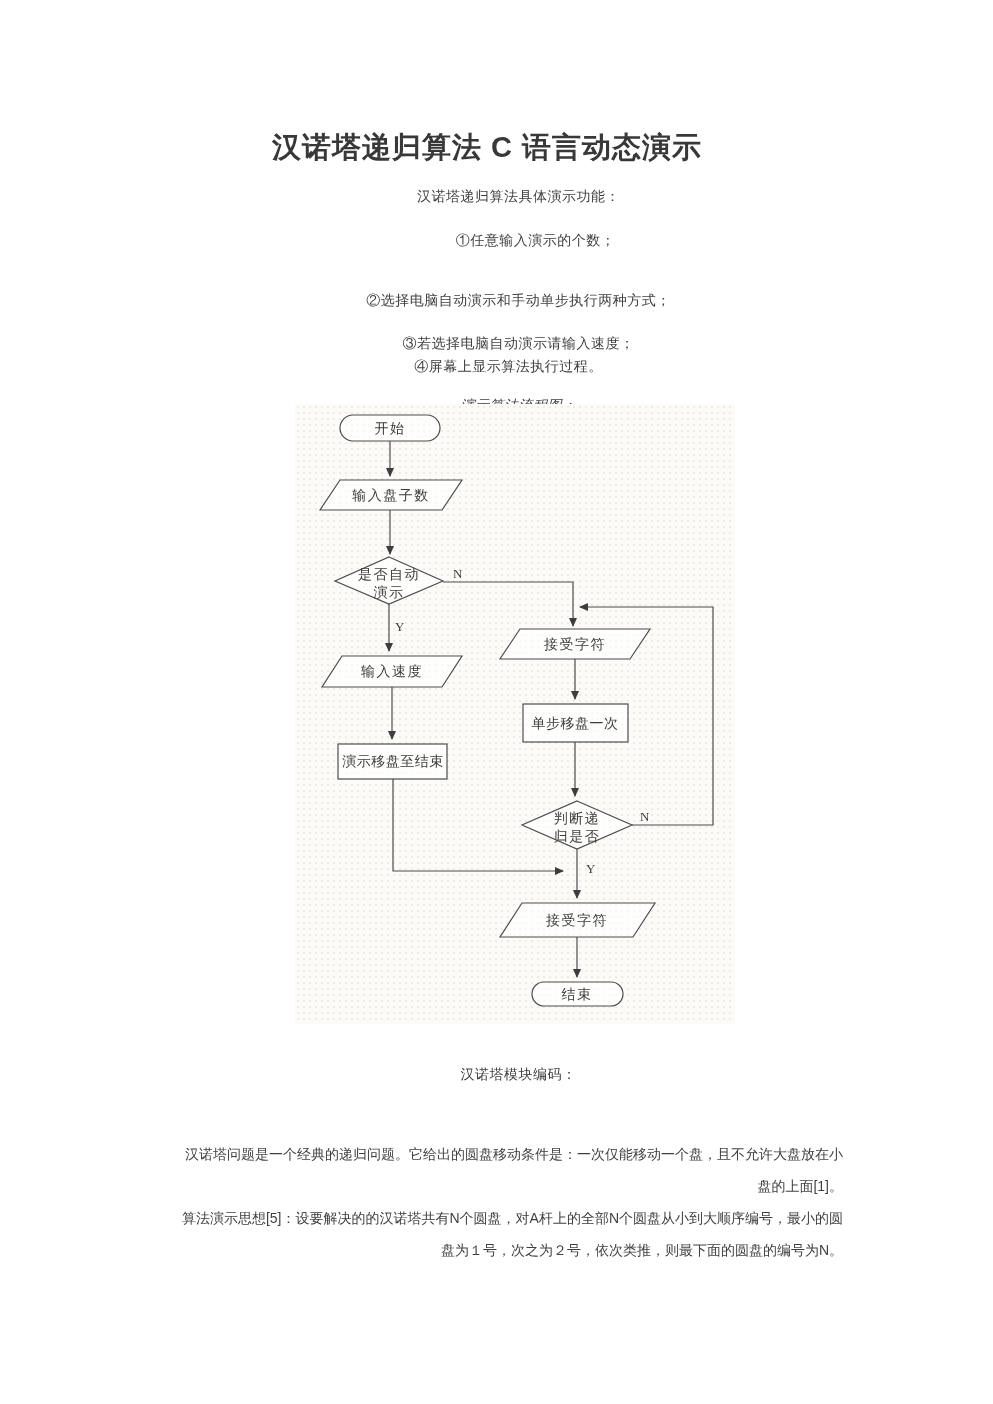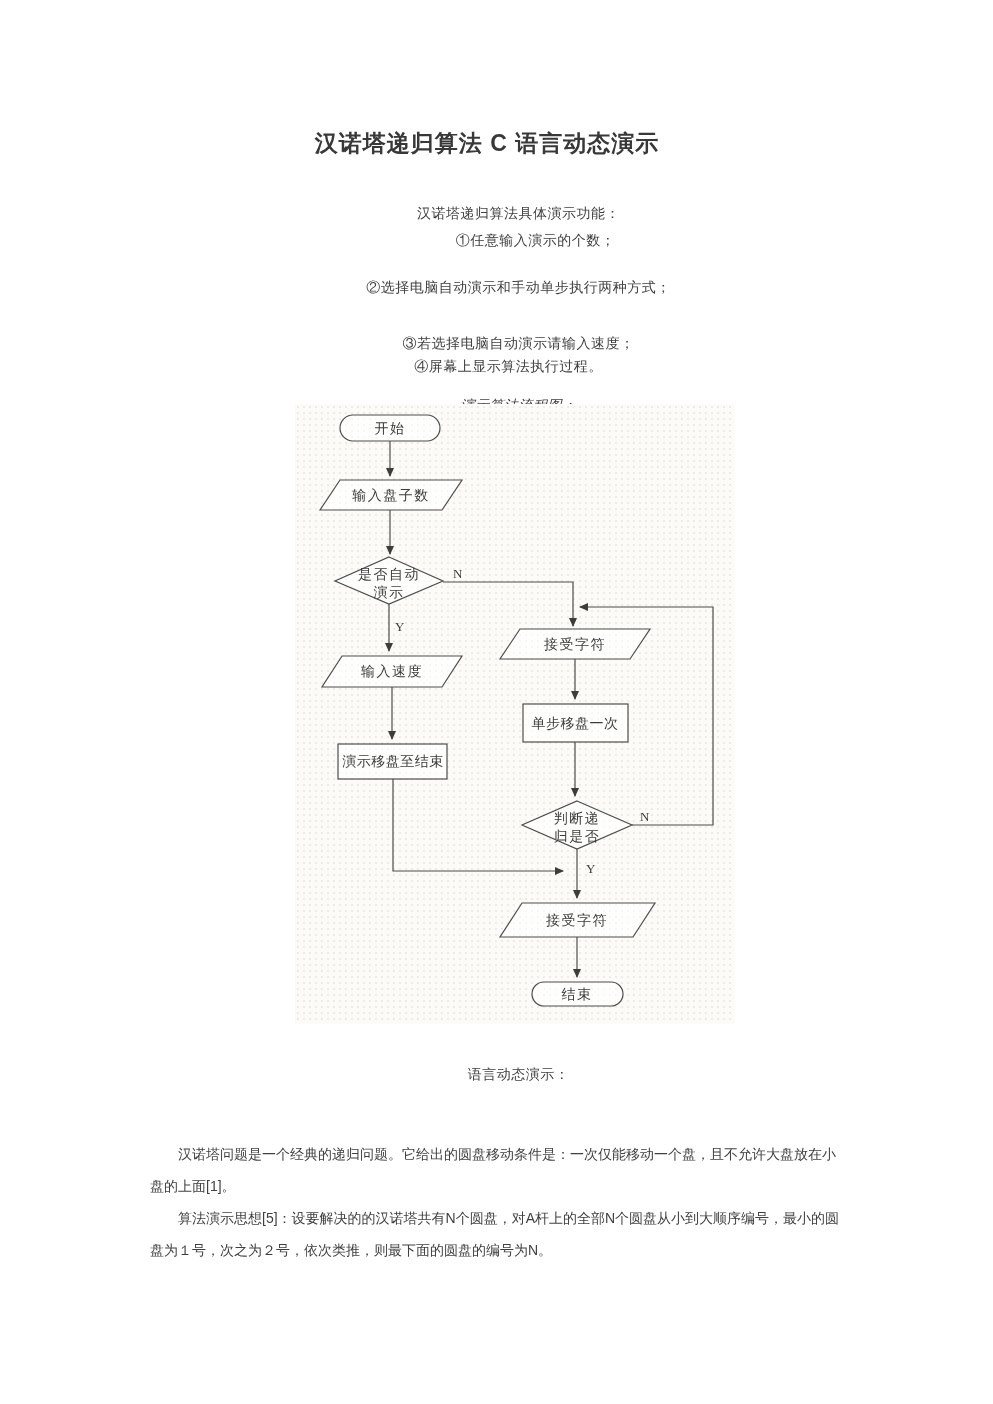--- a/index.html
+++ b/index.html
@@ -8,36 +8,36 @@
     background: #ffffff;
     font-family: "Liberation Sans", sans-serif;
     color: #3d3d3d;
     position: relative;
     overflow: hidden;
   }
   .abs { position: absolute; }
   .doc-title {
     top: 128px; left: 0; width: 974px;
     text-align: center;
-    font-size: 23px; font-weight: bold;
+    font-size: 29px; font-weight: bold;
     letter-spacing: 1px;
     color: #383838;
   }
   .center-line {
     left: 0; width: 993px;
     padding-left: 44px;
     box-sizing: border-box;
     text-align: center;
     font-size: 14px;
     color: #3f3f3f;
     letter-spacing: 0.5px;
   }
-  .intro-heading   { top: 205px; }
+  .intro-heading   { top: 188px; }
   .feature-1       { top: 232px; margin-left: 17px; }
-  .feature-2       { top: 279px; }
+  .feature-2       { top: 292px; }
   .feature-3       { top: 321px; margin-top: 14px; }
   .feature-4       { top: 358px; padding-left: 24px; }
   .flow-caption    { top: 397px; font-style: italic; }
   .module-heading  { top: 1066px; }
   .flowchart-wrap {
     top: 404px; left: 295px;
     width: 440px; height: 620px;
     background-color: #fcfbf8;
     background-image: radial-gradient(circle, rgba(205,200,188,0.30) 1px, transparent 1.3px);
     background-size: 6px 6px;
@@ -51,21 +51,21 @@
   }
   svg text.branch-label {
     font-family: "Liberation Serif", serif;
     font-size: 13px;
     letter-spacing: 0;
   }
   .fc-shape { fill: rgba(255,255,255,0.65); stroke: #4d4d4d; stroke-width: 1.2; }
   .fc-edge  { fill: none; stroke: #4d4d4d; stroke-width: 1.2; }
   .para {
     left: 150px; width: 693px;
-    text-align: left;
+    text-align: right;
     text-indent: 28px;
     font-size: 14px;
     line-height: 32px;
     color: #3f3f3f;
   }
   .para-1 { top: 1138px; }
   .para-2 { top: 1202px; }
 </style>
 </head>
 <body>
@@ -131,16 +131,16 @@
     <rect class="fc-shape" x="532" y="1008" width="91" height="24" rx="12" ry="12"></rect>
     <text x="577" y="1025" text-anchor="middle">结束</text>
 
     <text class="branch-label" x="453" y="604">N</text>
     <text class="branch-label" x="395" y="657">Y</text>
     <text class="branch-label" x="640" y="847">N</text>
     <text class="branch-label" x="586" y="899">Y</text>
   </svg>
 </div>
 
-<div class="abs center-line module-heading">语言动态演示：</div>
+<div class="abs center-line module-heading">汉诺塔模块编码：</div>
 
 <div class="abs para para-1">汉诺塔问题是一个经典的递归问题。它给出的圆盘移动条件是：一次仅能移动一个盘，且不允许大盘放在小盘的上面[1]。</div>
 <div class="abs para para-2">算法演示思想[5]：设要解决的的汉诺塔共有N个圆盘，对A杆上的全部N个圆盘从小到大顺序编号，最小的圆盘为１号，次之为２号，依次类推，则最下面的圆盘的编号为N。</div>
 
 </body></html>

